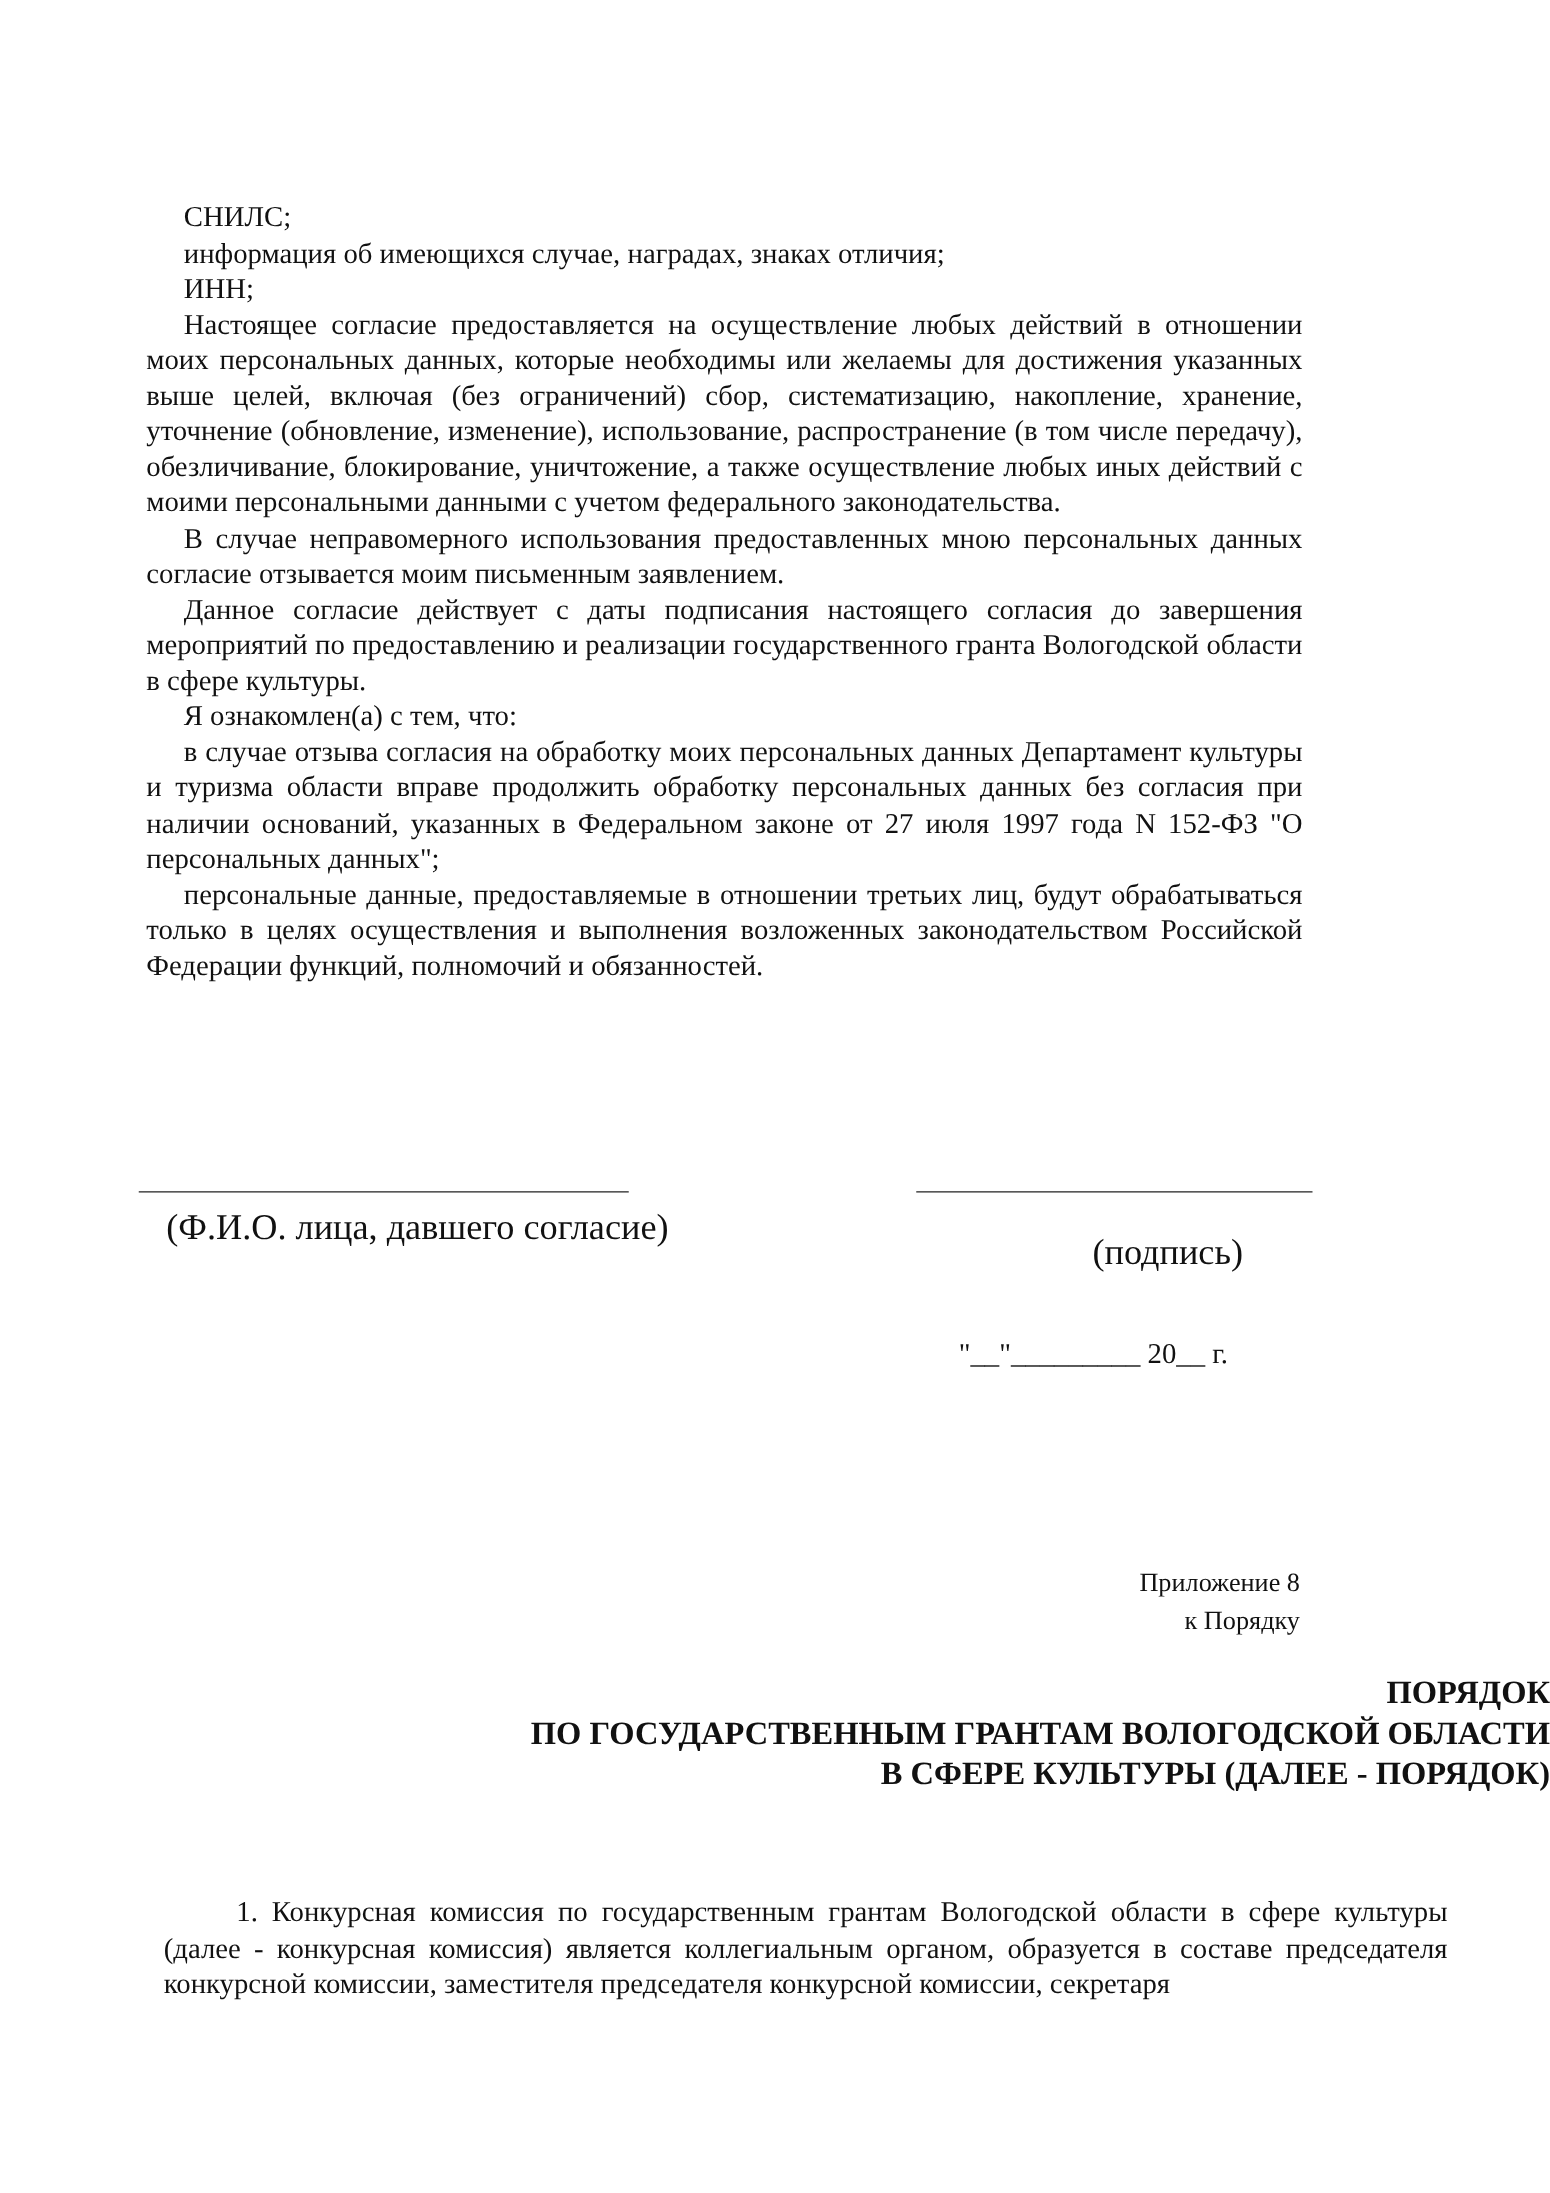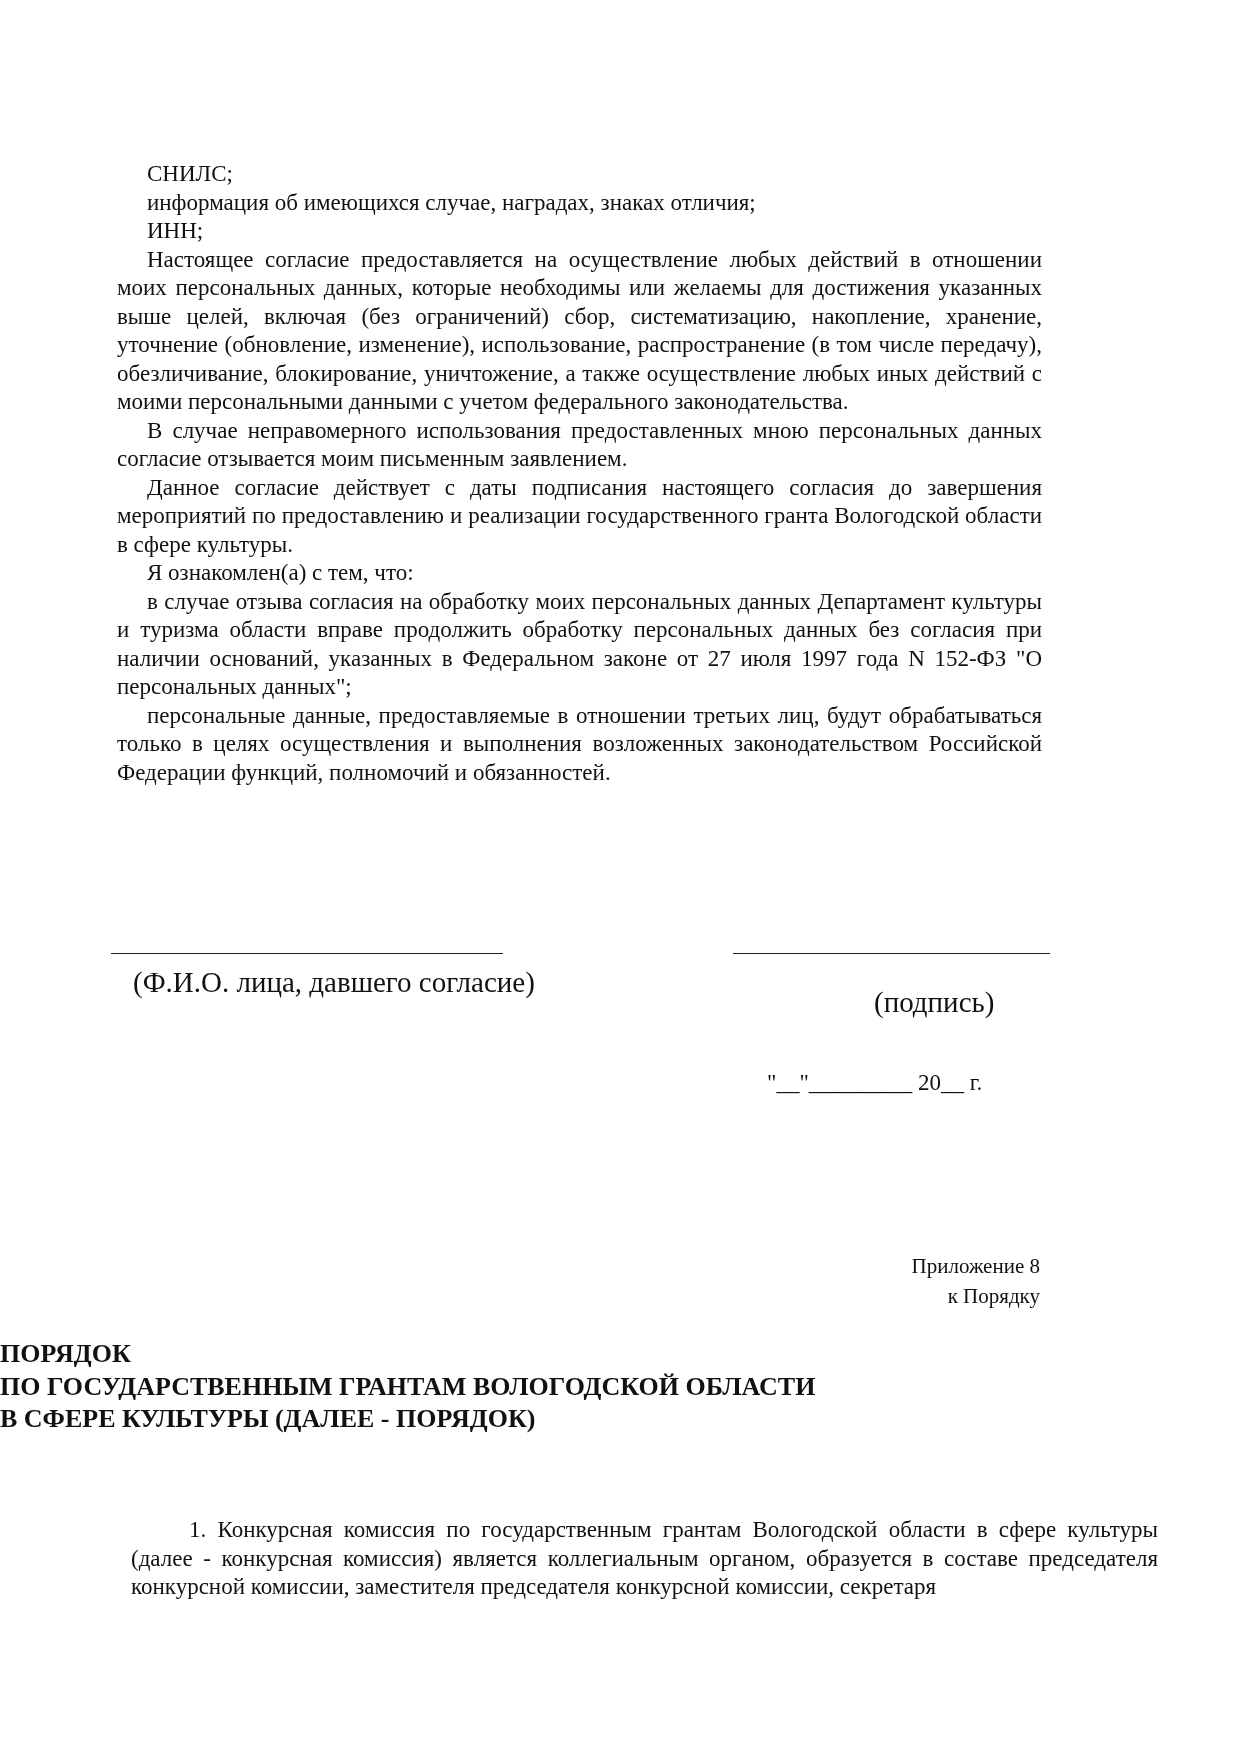--- a/index.html
+++ b/index.html
@@ -17,21 +17,21 @@
   .block p.ind { text-indent: 30px; }
   .block p.plain { padding-left: 30px; }
   .sig-line { position: absolute; height: 0; border-top: 1.5px solid #222; }
   .caption { position: absolute; font-size: 29px; line-height: 28px; white-space: nowrap; }
   .date { position: absolute; font-size: 23px; line-height: 28px; white-space: nowrap; }
   .appendix {
     position: absolute; right: 68px; top: 1251px; text-align: right;
     font-size: 21px; line-height: 30px;
   }
   .title {
-    position: absolute; left: 0; width: 1240px; top: 1338px; text-align: left;
+    position: absolute; left: 0; width: 1240px; top: 1338px; text-align: right;
     font-weight: bold; font-size: 26px; line-height: 32.5px;
   }
   .title div { white-space: nowrap; }
   .section {
     position: absolute; left: 117px; width: 1055px; top: 1502px;
     font-size: 23px; line-height: 28.5px;
   }
   .section p { margin: 14px; text-align: justify; text-indent: 58px; }
 </style>
 </head>

